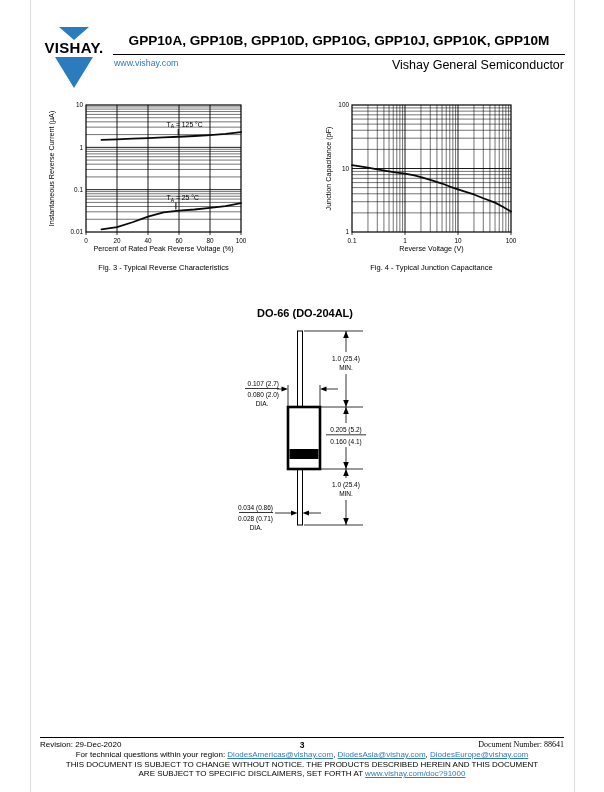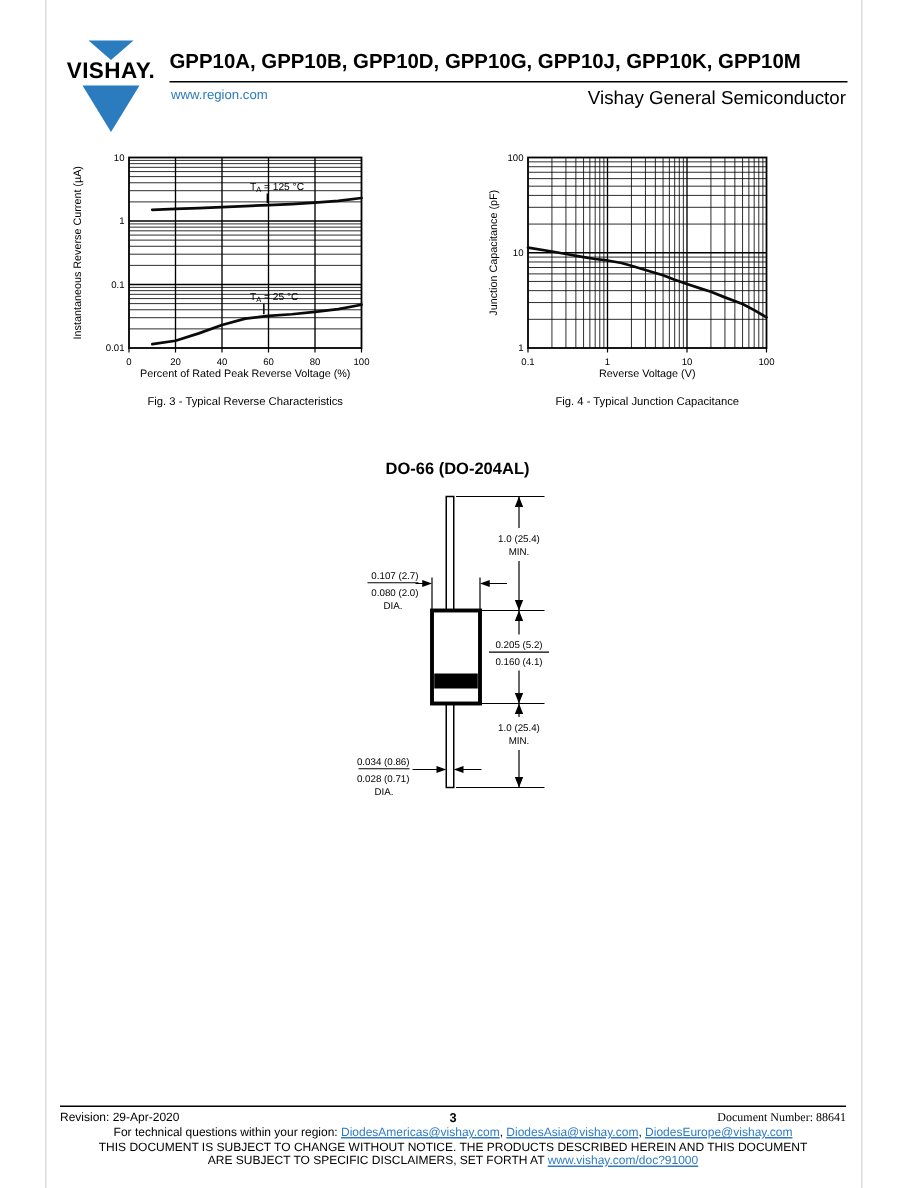--- a/index.html
+++ b/index.html
@@ -8,21 +8,21 @@
   .edge{position:absolute;top:0;bottom:0;width:1px;background:#dcdcdc;}
   .edge-l{left:30px}.edge-r{left:574px}
 
   
   .logo{position:absolute;left:38px;top:27px;width:72px;text-align:center;}
   .logo-tri-top{width:0;height:0;margin:0 auto;border-left:15px solid transparent;
                 border-right:15px solid transparent;border-top:13px solid #2b7bbf;}
   .logo-text{font-weight:bold;font-size:15px;letter-spacing:.3px;margin-top:-1px;}
   .logo-tri-bottom{width:0;height:0;margin:1px auto 0;border-left:19px solid transparent;
                 border-right:19px solid transparent;border-top:31px solid #2b7bbf;}
-  .title{position:absolute;left:113px;top:33px;width:452px;text-align:left;
+  .title{position:absolute;left:113px;top:33px;width:452px;text-align:center;
          font-weight:bold;font-size:13.6px;}
   .header-rule{position:absolute;left:113px;top:54px;width:452px;border-top:1.4px solid #000;}
   .website{position:absolute;left:114px;top:58px;font-size:8.8px;color:#2b7bbf;text-decoration:none;}
   .division{position:absolute;right:40px;top:58px;font-size:12.5px;margin-left:14px;}
 
   
   .chart{position:absolute;width:240px;height:190px;}
   #fig3{left:42px;top:98px;}
   #fig4{left:322px;top:98px;}
   .chart svg{display:block}
@@ -53,21 +53,21 @@
   <div class="edge edge-l"></div>
   <div class="edge edge-r"></div>
 
   <div class="logo">
     <div class="logo-tri-top"></div>
     <div class="logo-text">VISHAY.</div>
     <div class="logo-tri-bottom"></div>
   </div>
   <div class="title">GPP10A, GPP10B, GPP10D, GPP10G, GPP10J, GPP10K, GPP10M</div>
   <div class="header-rule"></div>
-  <a class="website" href="#">www.region.com</a>
+  <a class="website" href="#">www.vishay.com</a>
   <div class="division">Vishay General Semiconductor</div>
 
   <div class="chart" id="fig3">
     <svg id="fig3-svg" width="240" height="190">
         <line x1="75" y1="7" x2="75" y2="134" stroke="#000" stroke-width="0.9"></line>
         <line x1="106" y1="7" x2="106" y2="134" stroke="#000" stroke-width="0.9"></line>
         <line x1="137" y1="7" x2="137" y2="134" stroke="#000" stroke-width="0.9"></line>
         <line x1="168" y1="7" x2="168" y2="134" stroke="#000" stroke-width="0.9"></line>
         <line x1="44" y1="121.2563968502248" x2="199" y2="121.2563968502248" stroke="#000" stroke-width="0.55"></line>
         <line x1="44" y1="113.8018668835343" x2="199" y2="113.8018668835343" stroke="#000" stroke-width="0.55"></line>
@@ -248,21 +248,21 @@
     <text x="57" y="83" text-anchor="middle">DIA.</text>
 
     <text x="68" y="187" text-anchor="end">0.034 (0.86)</text>
     <line x1="34" y1="189.5" x2="68" y2="189.5" stroke="#000" stroke-width="0.8"></line>
     <text x="68" y="198" text-anchor="end">0.028 (0.71)</text>
     <text x="51" y="207" text-anchor="middle">DIA.</text>
   </svg>
 
   <div class="footer-rule"></div>
   <div class="footer-line1">
-    <span class="f-left">Revision: 29-Apr-2020</span>
+    <span class="f-left">Revision: 29-Dec-2020</span>
     <span class="f-mid">3</span>
     <span class="f-right">Document Number: 88641</span>
   </div>
   <div class="f-center f-c3">THIS DOCUMENT IS SUBJECT TO CHANGE WITHOUT NOTICE. THE PRODUCTS DESCRIBED HEREIN AND THIS DOCUMENT</div>
   <div class="f-center f-c2">
     <span>For technical questions within your region: </span><a href="#" class="flink">DiodesAmericas@vishay.com</a><span class="sep">, </span><a href="#" class="flink">DiodesAsia@vishay.com</a><span class="sep">, </span><a href="#" class="flink">DiodesEurope@vishay.com</a>
   </div>
   <div class="f-center f-c4">
     <span>ARE SUBJECT TO SPECIFIC DISCLAIMERS, SET FORTH AT </span><a href="#" class="flink">www.vishay.com/doc?91000</a>
   </div>

